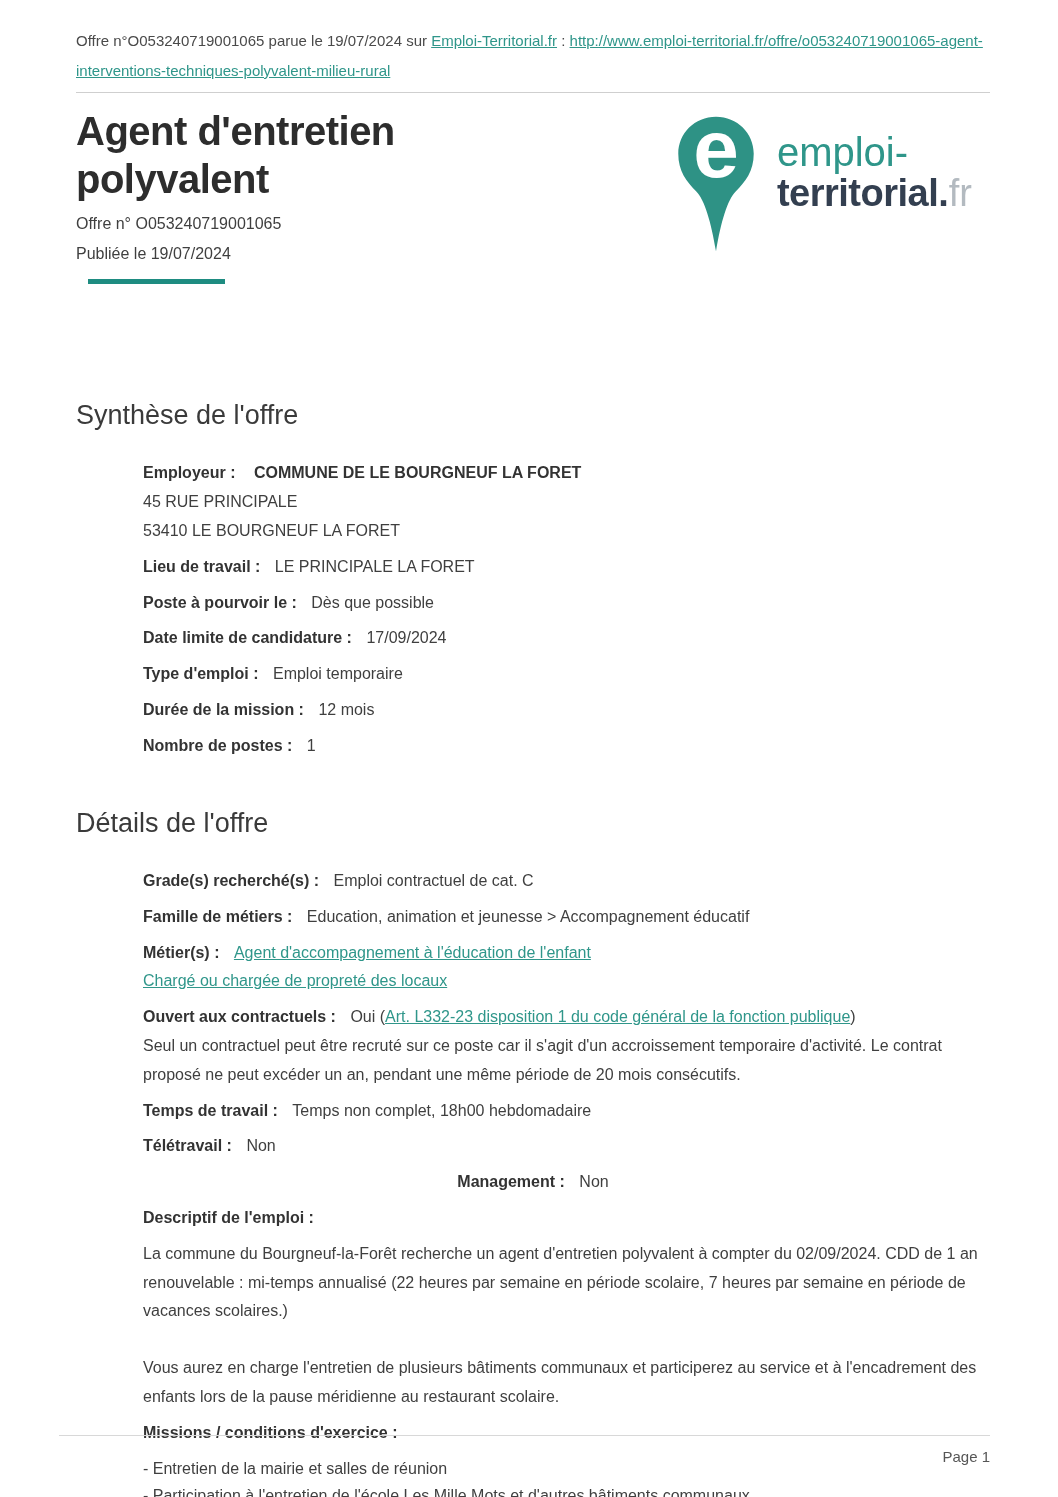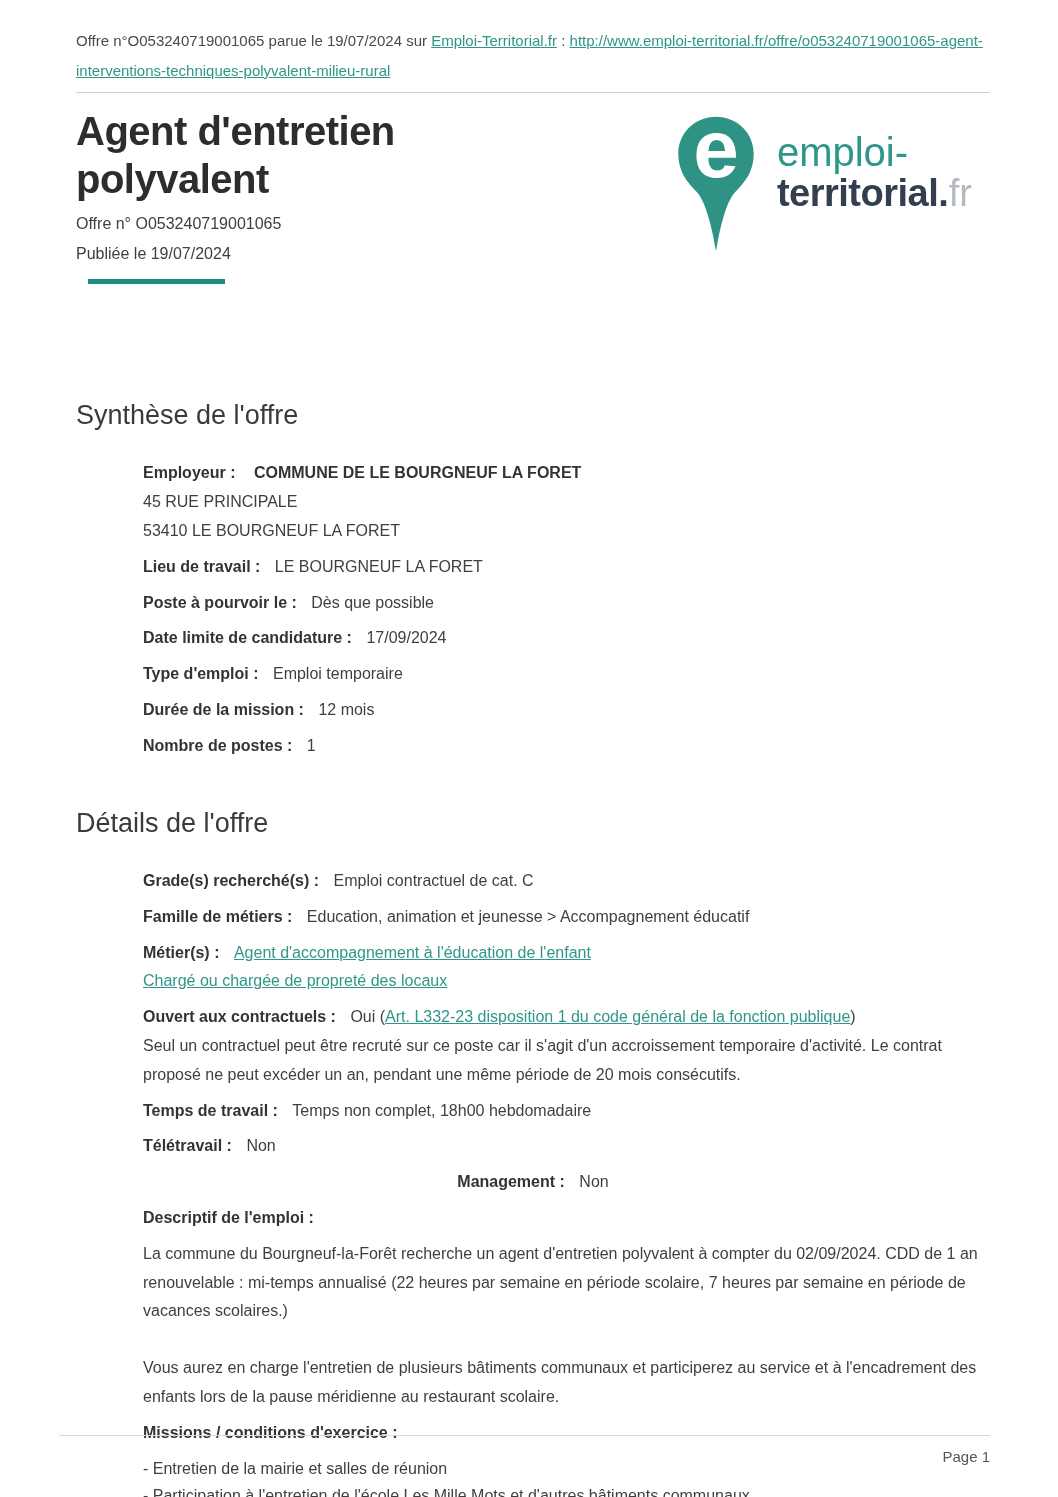--- a/index.html
+++ b/index.html
@@ -97,21 +97,21 @@
   <div class="section-body">
     <div class="frow tight">
       <span class="label">Employeur :</span>
       <span class="value strong">COMMUNE DE LE BOURGNEUF LA FORET</span>
     </div>
     <div class="frow tight">45 RUE PRINCIPALE</div>
     <div class="frow">53410 LE BOURGNEUF LA FORET</div>
 
     <div class="frow">
       <span class="label">Lieu de travail :</span>
-      <span class="value">LE BOURGNEUF LA FORET</span>
+      <span class="value">LE PRINCIPALE LA FORET</span>
     </div>
     <div class="frow">
       <span class="label">Poste à pourvoir le :</span>
       <span class="value">Dès que possible</span>
     </div>
     <div class="frow">
       <span class="label">Date limite de candidature :</span>
       <span class="value">17/09/2024</span>
     </div>
     <div class="frow">

